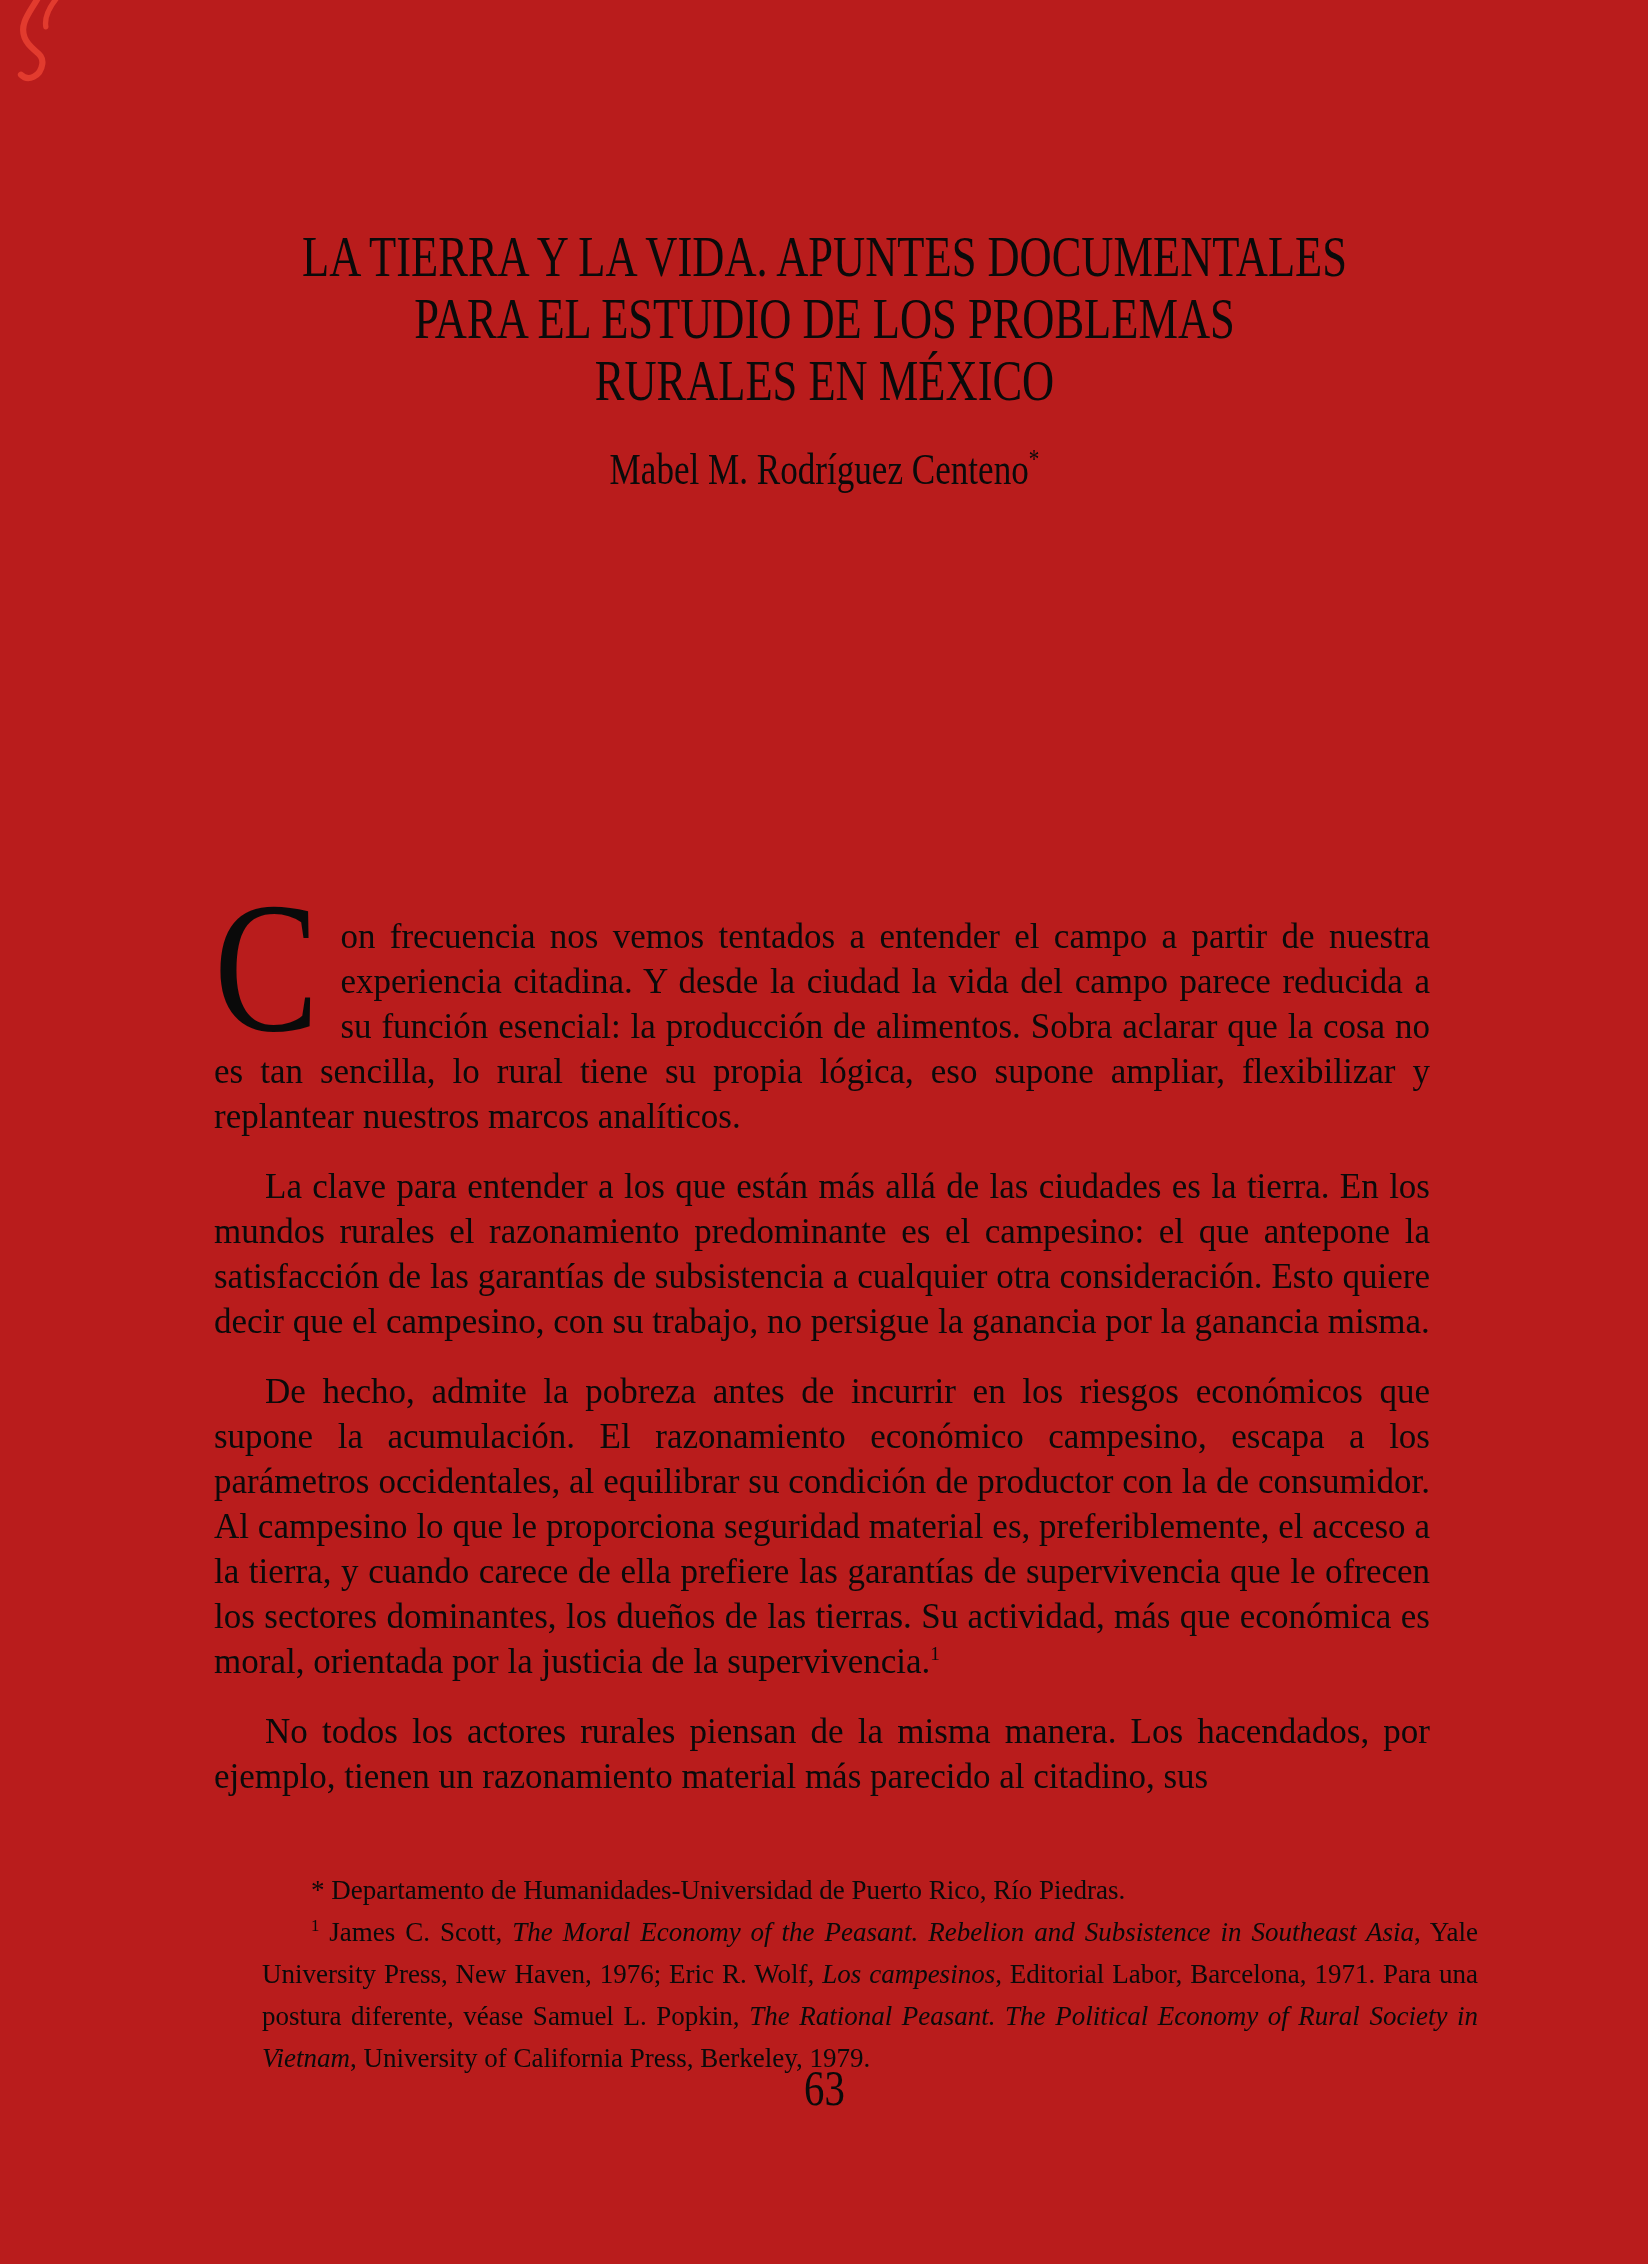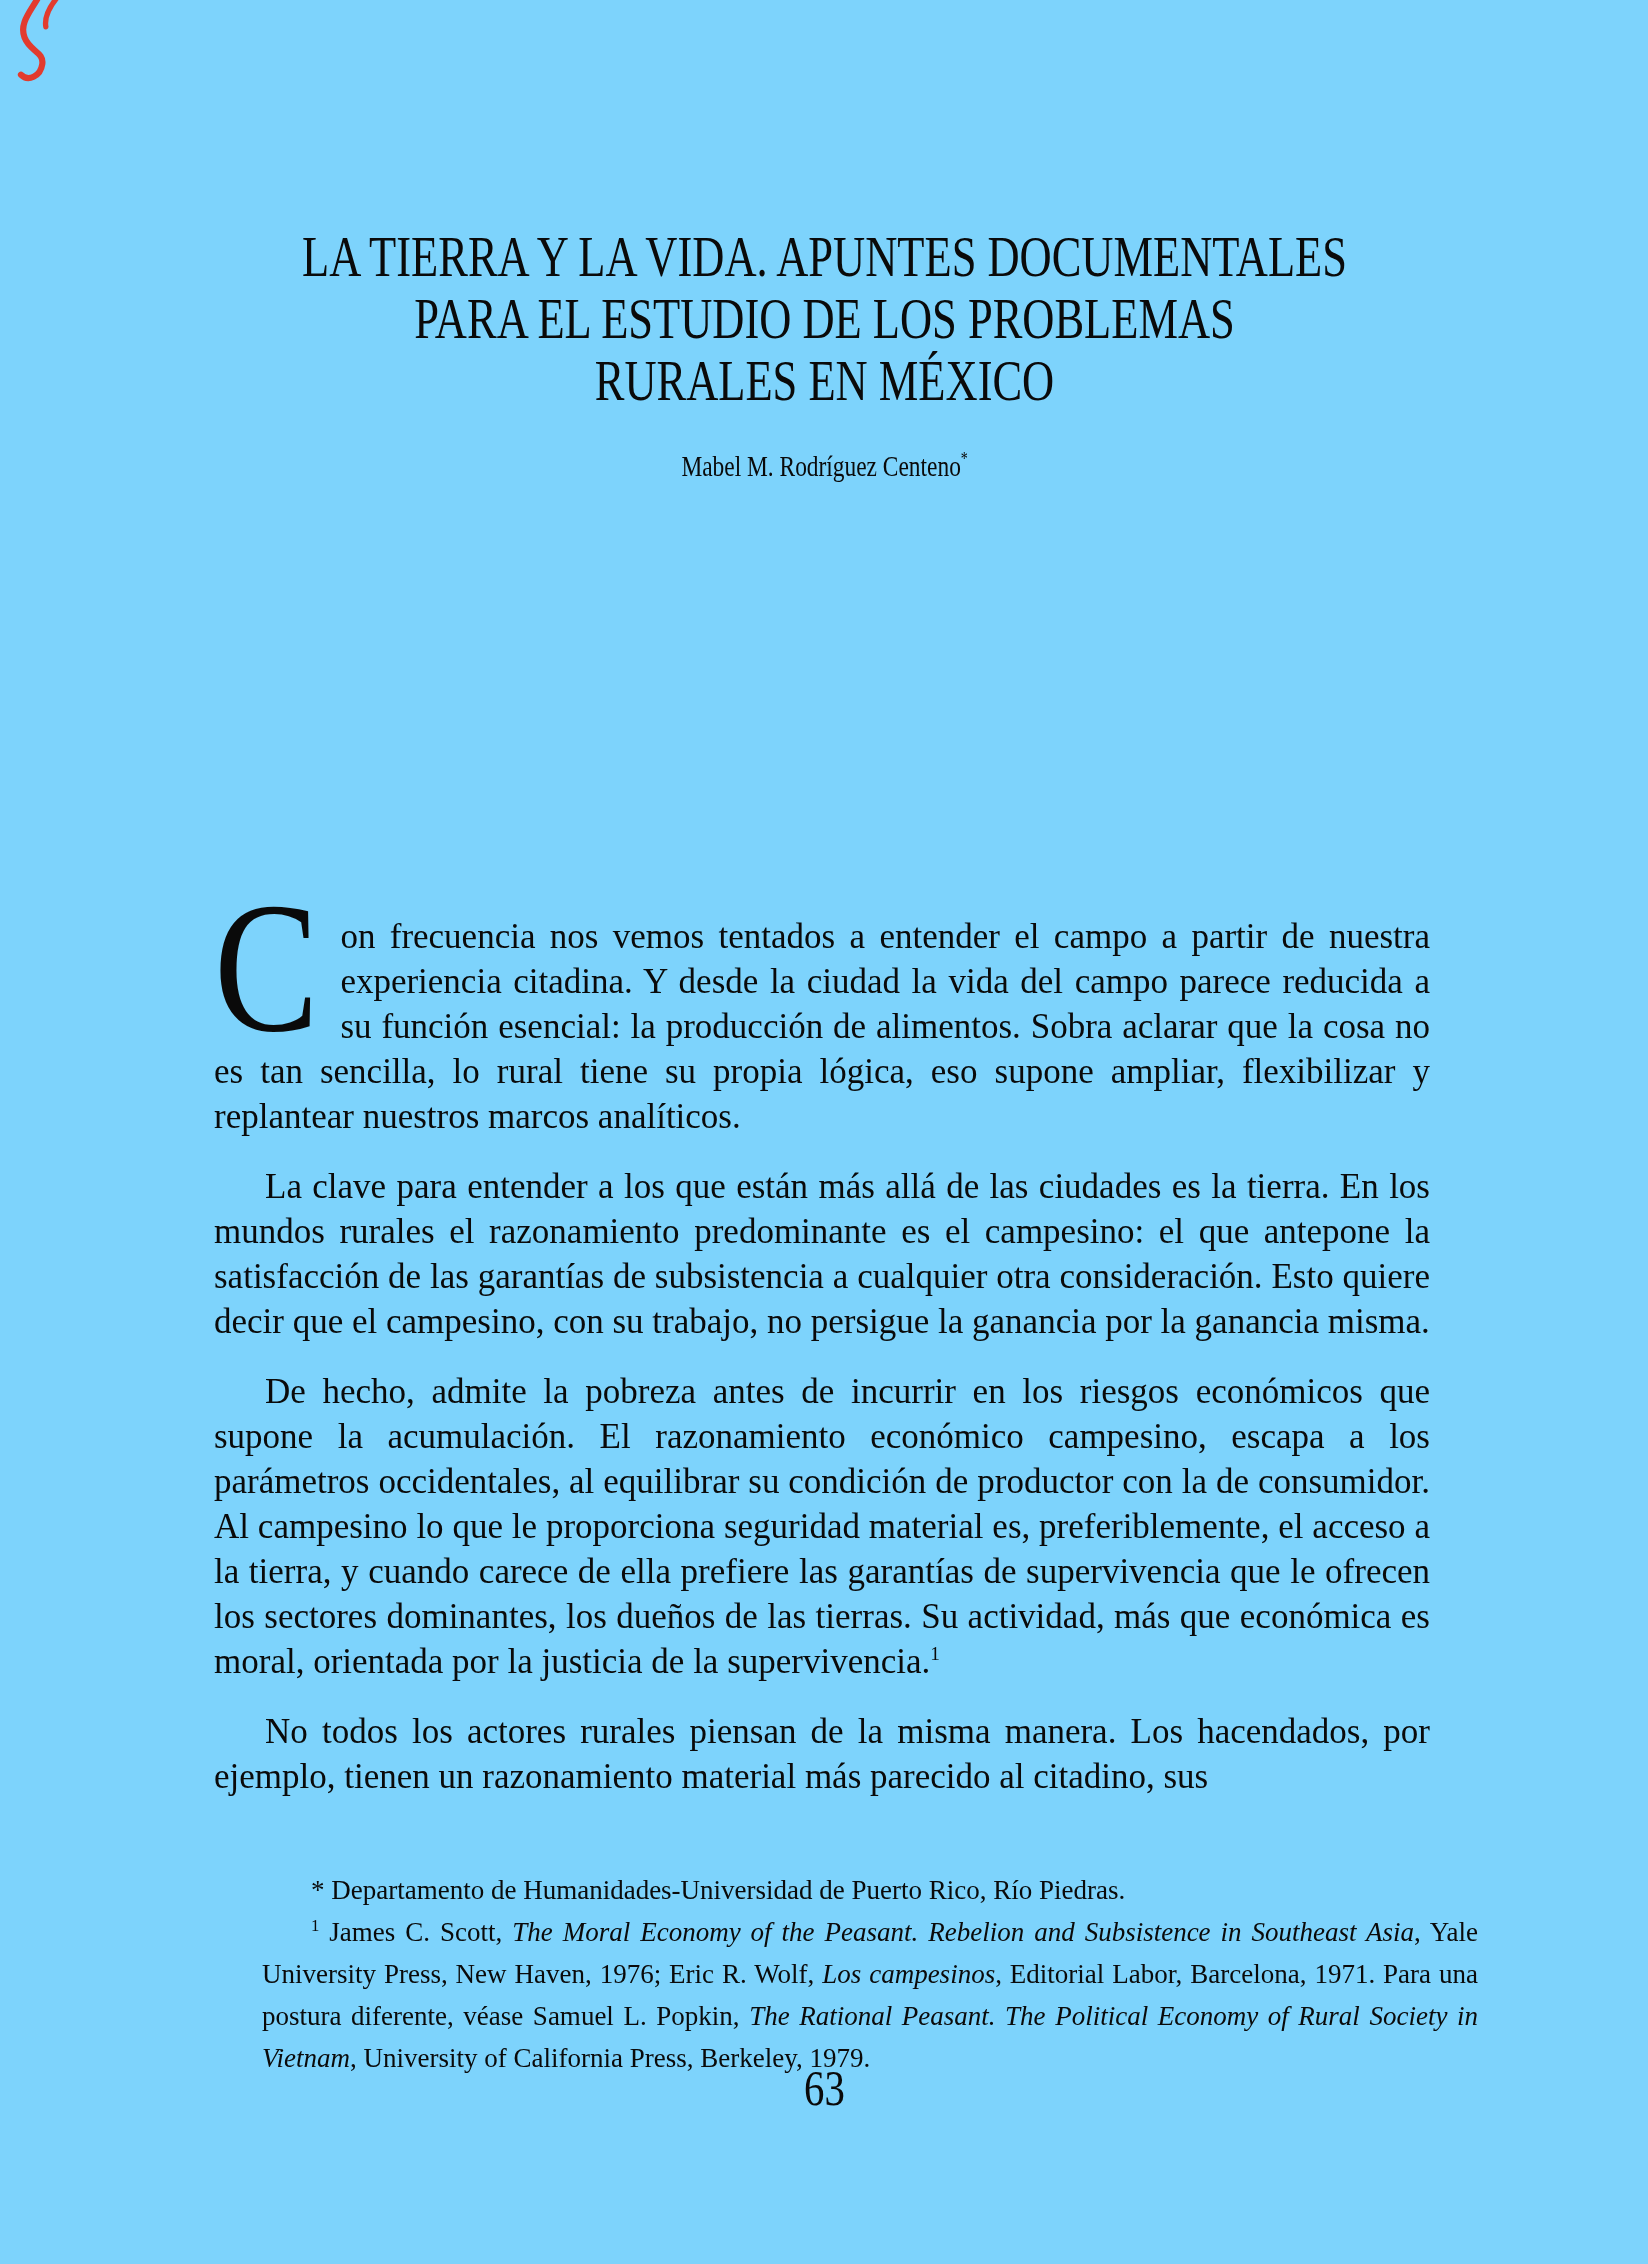--- a/index.html
+++ b/index.html
@@ -1,20 +1,20 @@
 <!DOCTYPE html>
 <html style="font-size:14.3px"><head>
 <meta charset="utf-8">
 <style>
   html, body { margin: 0; padding: 0; background: #ffffff; }
   .page {
     position: relative;
     width: 1649px;
     height: 2264px;
-    background: #7dd3fc;
+    background: #b91c1c;
     color: #0a0a0a;
     font-family: "Liberation Serif", "DejaVu Serif", serif;
     overflow: hidden;
   }
   
   .red-mark {
     position: absolute;
     left: 5.3px;
     top: 0;
     width: 71px;
@@ -38,21 +38,21 @@
     transform: scaleX(0.78);
     transform-origin: 50% 50%;
   }
   
   .author-block {
     position: absolute;
     left: 0;
     right: 0;
     top: 434px;
     text-align: center;
-    font-size: 30px;
+    font-size: 45px;
     line-height: 50px;
     white-space: nowrap;
   }
   .author-inner {
     display: inline-block;
     transform: scaleX(0.78);
     transform-origin: 50% 50%;
   }
   .author-inner sup { font-size: 60%; }
   

